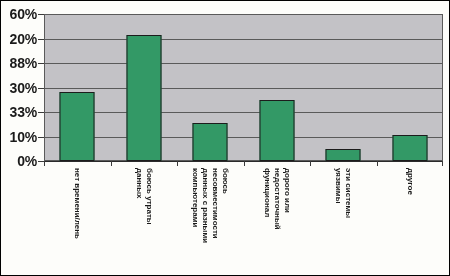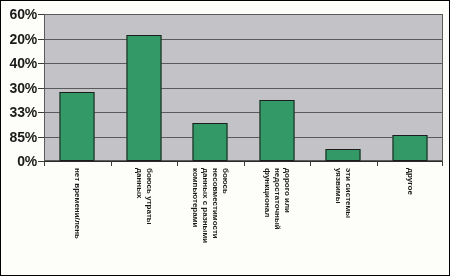--- a/index.html
+++ b/index.html
@@ -156,27 +156,27 @@
       <div class="gridline" style="top: 97px;"></div>
       <div class="gridline" style="top: 72.5px;"></div>
       <div class="gridline" style="top: 48px;"></div>
       <div class="gridline" style="top: 23.5px;"></div>
       <div class="gridline" style="top: -1px;"></div>
     </div>
 
   <div id="y-axis-labels">
       <div class="y-tick-label" style="top: 147px;">0%</div>
       <div class="y-tick-mark" style="top: 147px;"></div>
-      <div class="y-tick-label" style="top: 122.5px;">85%</div>
+      <div class="y-tick-label" style="top: 122.5px;">10%</div>
       <div class="y-tick-mark" style="top: 122.5px;"></div>
       <div class="y-tick-label" style="top: 98px;">33%</div>
       <div class="y-tick-mark" style="top: 98px;"></div>
       <div class="y-tick-label" style="top: 73.5px;">30%</div>
       <div class="y-tick-mark" style="top: 73.5px;"></div>
-      <div class="y-tick-label" style="top: 49px;">40%</div>
+      <div class="y-tick-label" style="top: 49px;">88%</div>
       <div class="y-tick-mark" style="top: 49px;"></div>
       <div class="y-tick-label" style="top: 24.5px;">20%</div>
       <div class="y-tick-mark" style="top: 24.5px;"></div>
       <div class="y-tick-label" style="top: 0px;">60%</div>
       <div class="y-tick-mark" style="top: 0px;"></div>
     </div>
 
   <div id="bars-layer">
       <div class="bar-slot" style="left: 0px; width: 66.5px;">
         <div class="bar" title="нет времени/лень: 28%" style="height: 68.6px; background: rgb(51, 153, 102); border-color: rgb(28, 28, 28);"></div>

